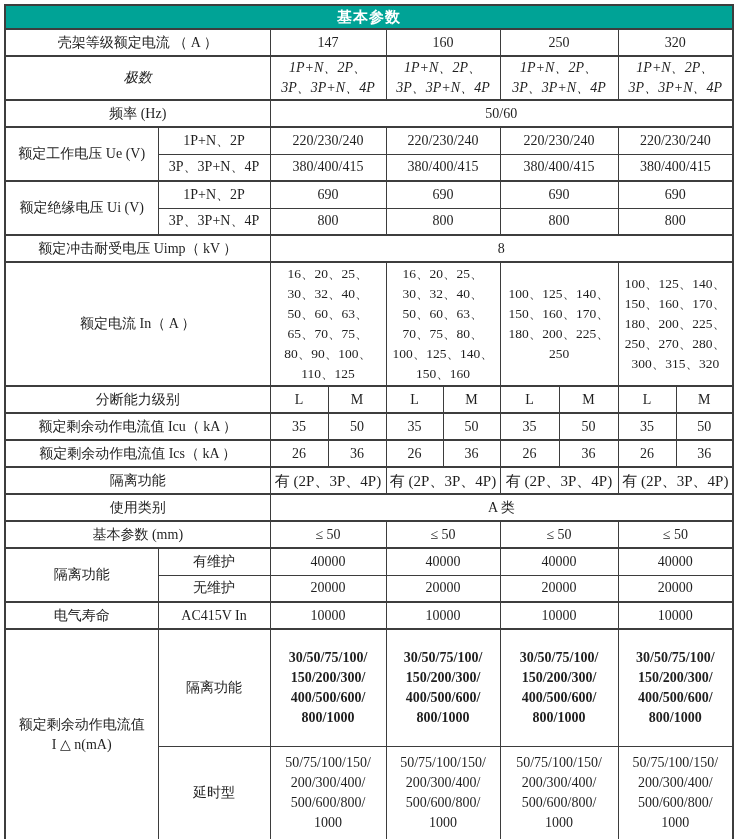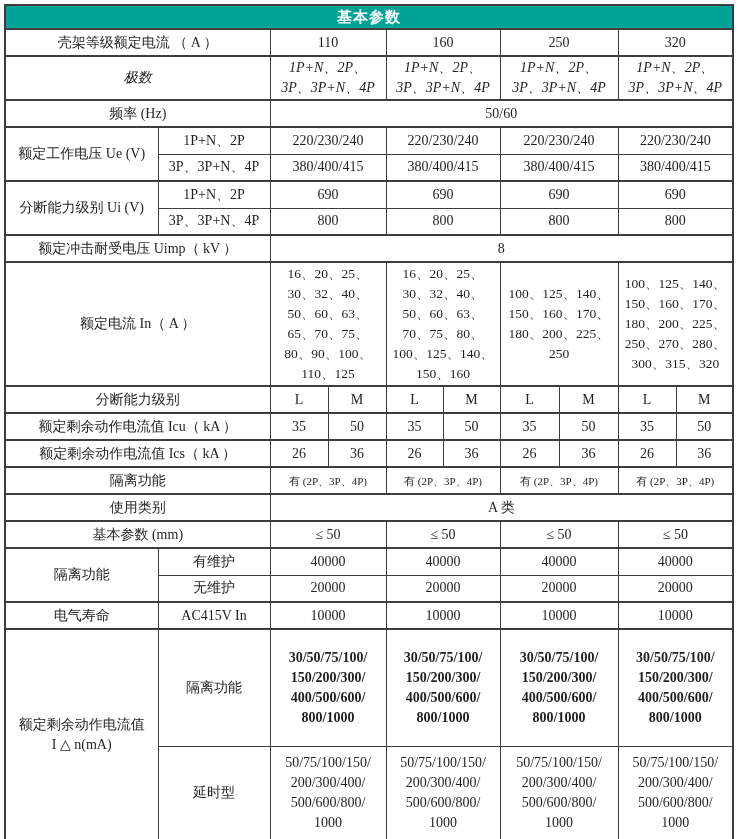--- a/index.html
+++ b/index.html
@@ -48,21 +48,21 @@
     color: #ffffff;
     font-weight: bold;
     font-size: 15px;
     letter-spacing: 1px;
   }
   td.pre  { white-space: pre-line; }
   td.left { text-align: left; padding-left: 7px; padding-right: 2px; }
   td.lh-in { line-height: 19.5px; font-size: 13.5px; }
   td.lh-nd { line-height: 29px; font-weight: bold; }
   td.lh-d  { line-height: 23px; }
-  td.sm   { font-size: 11px; white-space: nowrap; margin-top: 36px; }
+  td.sm   { font-size: 15px; white-space: nowrap; margin-top: 36px; }
 </style>
 </head>
 <body>
 
 <div class="page">
   <table class="spec">
     <colgroup>
       <col style="width:153px">
         <col style="width:112px">
       <col style="width:58px">
@@ -75,21 +75,21 @@
         <col style="width:57px">
     </colgroup>
     <tbody>
 
       <tr class="h-hdr">
         <td colspan="10" class="hdr"><span>基本参数</span></td>
       </tr>
 
       <tr class="h-std grp">
         <td colspan="2">壳架等级额定电流 （ A ）</td>
-        <td colspan="2" class="cs">110</td>
+        <td colspan="2" class="cs">147</td>
         <td colspan="2" class="cs">160</td>
         <td colspan="2" class="cs">250</td>
         <td colspan="2" class="cs">320</td>
       </tr>
 
       <tr class="h-poles grp">
         <td colspan="2">极数</td>
         <td colspan="2" class="cs pre">1P+N、2P、
 3P、3P+N、4P</td>
         <td colspan="2" class="cs pre">1P+N、2P、
@@ -115,21 +115,21 @@
       </tr>
       <tr class="h-std">
         <td>3P、3P+N、4P</td>
         <td colspan="2" class="cs">380/400/415</td>
         <td colspan="2" class="cs">380/400/415</td>
         <td colspan="2" class="cs">380/400/415</td>
         <td colspan="2" class="cs">380/400/415</td>
       </tr>
 
       <tr class="h-std grp">
-        <td rowspan="2">分断能力级别 Ui (V)</td>
+        <td rowspan="2">额定绝缘电压 Ui (V)</td>
         <td>1P+N、2P</td>
         <td colspan="2" class="cs">690</td>
         <td colspan="2" class="cs">690</td>
         <td colspan="2" class="cs">690</td>
         <td colspan="2" class="cs">690</td>
       </tr>
       <tr class="h-std">
         <td>3P、3P+N、4P</td>
         <td colspan="2" class="cs">800</td>
         <td colspan="2" class="cs">800</td>

